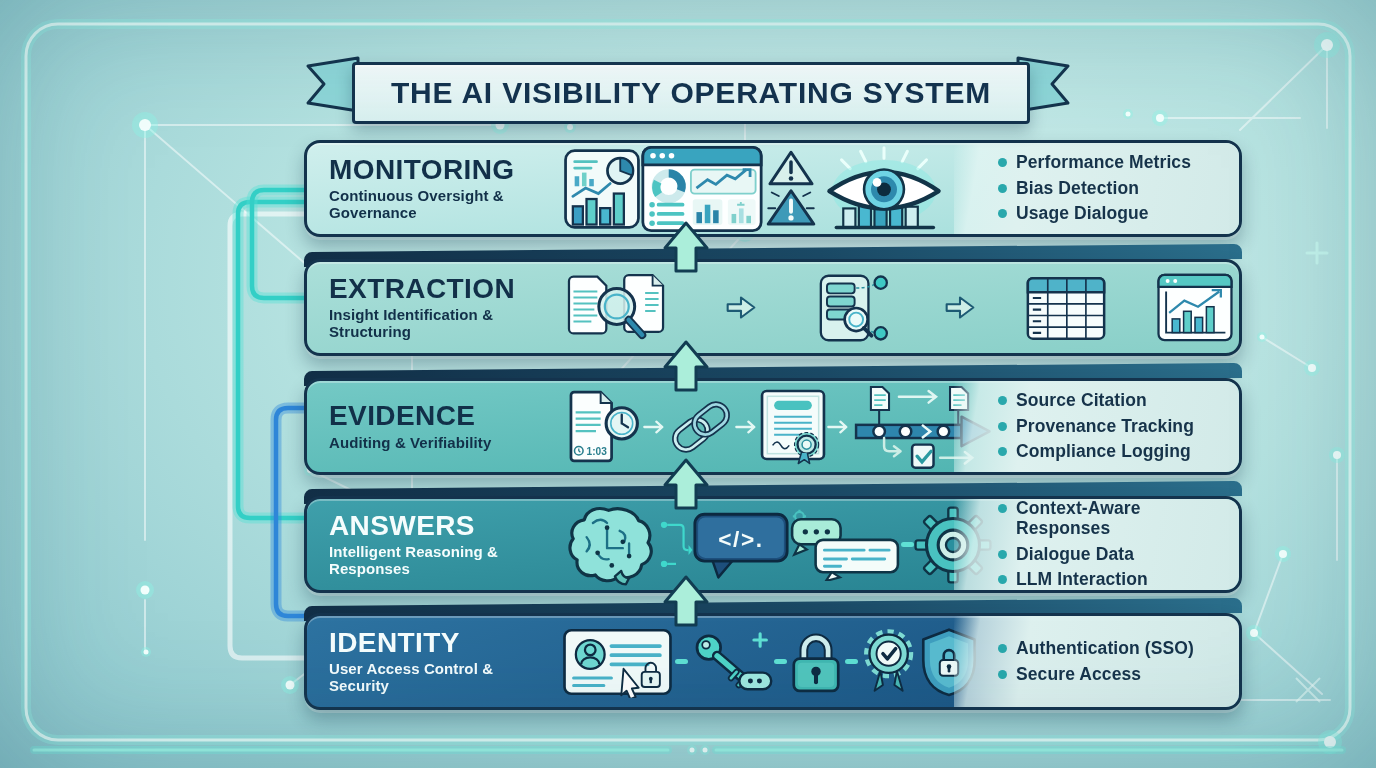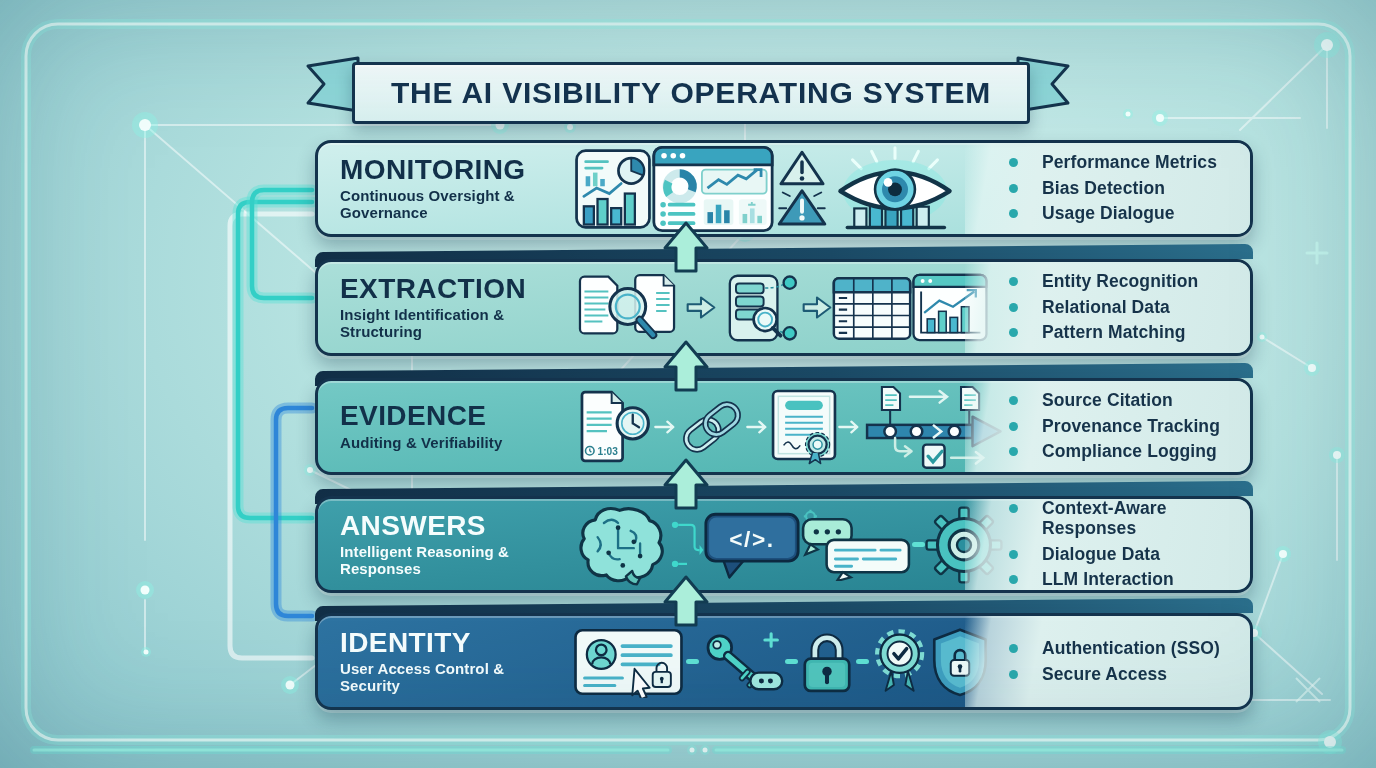--- a/index.html
+++ b/index.html
@@ -20,21 +20,21 @@
 
   
   .banner{position:absolute;left:352px;top:62px;width:672px;height:56px;z-index:7;
     background:linear-gradient(180deg,#f7fdfd,#d8f0ef);
     border:3px solid #14334d;border-radius:4px;
     display:flex;align-items:center;justify-content:center;
     box-shadow:0 7px 16px rgba(14,48,70,.28), inset 0 2px 0 rgba(255,255,255,.8);}
   .banner h1{margin:0;font-size:30px;font-weight:800;color:#14324e;letter-spacing:.8px;}
 
   
-  .row{position:absolute;left:315px;width:938px;height:97px;z-index:2;}
+  .row{position:absolute;left:304px;width:938px;height:97px;z-index:2;}
   .r1{top:140px}.r2{top:259px}.r3{top:378px}.r4{top:496px}.r5{top:613px}
   .band{position:absolute;inset:0;border:3px solid #14334d;border-radius:16px;
     display:flex;align-items:center;box-sizing:border-box;
     box-shadow:0 10px 18px rgba(12,45,65,.30), 0 4px 0 -1px rgba(244,255,252,.42), inset 0 2px 0 rgba(255,255,255,.30);}
   .r1 .band{background:linear-gradient(175deg,#d0efed,#a4dedb)}
   .r2 .band{background:linear-gradient(175deg,#abdfd9,#88cfc8)}
   .r3 .band{background:linear-gradient(175deg,#74c9c5,#4cb2af)}
   .r4 .band{background:linear-gradient(175deg,#3fa0ab,#25808f)}
   .r5 .band{background:linear-gradient(160deg,#2e74a2,#174e7d)}
   .r2 .band::before,.r3 .band::before,.r4 .band::before,.r5 .band::before{
@@ -47,21 +47,21 @@
   .r1 .label,.r2 .label,.r3 .label{color:#123049}
   .r4 .label,.r5 .label{color:#f5fdfd}
   .icons{flex:1;min-width:0;height:100%;display:flex;align-items:center;
     justify-content:space-between;padding:2px 6px;box-sizing:border-box}
   .ic{flex:none}
   .dash{flex:none;width:13px;height:5px;border-radius:3px;background:#5fe0d4}
   .bullets{flex:none;width:285px;height:100%;margin:0;padding:6px 8px 6px 44px;box-sizing:border-box;
     display:flex;flex-direction:column;justify-content:center;gap:6px;list-style:none;
     background:linear-gradient(100deg, rgba(224,243,241,0) 0%, rgba(228,246,244,.78) 9%, #def1ef 26%, #d2eae8 100%);
     border-radius:0 13px 13px 0;}
-  .bullets li{display:flex;align-items:flex-start;gap:24px;font-size:17.5px;font-weight:700;
+  .bullets li{display:flex;align-items:flex-start;gap:9px;font-size:17.5px;font-weight:700;
     color:#16334a;line-height:1.12;letter-spacing:.1px}
   .bdot{flex:none;width:9px;height:9px;border-radius:50%;background:#29a8ac;margin-top:5px}
 
   .uparrow{position:absolute;left:663px;z-index:5}
   .a1{top:221px}.a2{top:340px}.a3{top:458px}.a4{top:575px}
 </style>
 </head>
 <body>
 
 <div id="canvas">
@@ -326,34 +326,20 @@
             <circle cx="24" cy="10" r="2.6" fill="#fff"></circle>
           <path d="M12 24 V78 H90" stroke="#14334d" stroke-width="2.5" fill="none"></path>
           <rect x="20" y="60" width="10" height="18" fill="#49b8d0" stroke="#14334d" stroke-width="2"></rect>
           <rect x="35" y="50" width="10" height="28" fill="#5fcfca" stroke="#14334d" stroke-width="2"></rect>
           <rect x="50" y="58" width="10" height="20" fill="#49b8d0" stroke="#14334d" stroke-width="2"></rect>
           <rect x="65" y="44" width="10" height="34" fill="#5fcfca" stroke="#14334d" stroke-width="2"></rect>
           <path d="M16 52 L36 36 L54 44 L82 24" fill="none" stroke="#2e89ad" stroke-width="3"></path>
           <path d="M72 22 h12 v10" fill="none" stroke="#2e89ad" stroke-width="3"></path>
         </svg>
       </div>
-      <ul class="bullets">
-        <li>
-            <span class="bdot"></span>
-            <span>Entity Recognition</span>
-          </li>
-        <li>
-            <span class="bdot"></span>
-            <span>Relational Data</span>
-          </li>
-        <li>
-            <span class="bdot"></span>
-            <span>Pattern Matching</span>
-          </li>
-      </ul>
     </div>
   </div>
 
   <div class="row r3">
     <div class="band">
       <div class="label">
         <h2>EVIDENCE</h2>
         <p>Auditing &amp; Verifiability</p>
       </div>
       <div class="icons">

